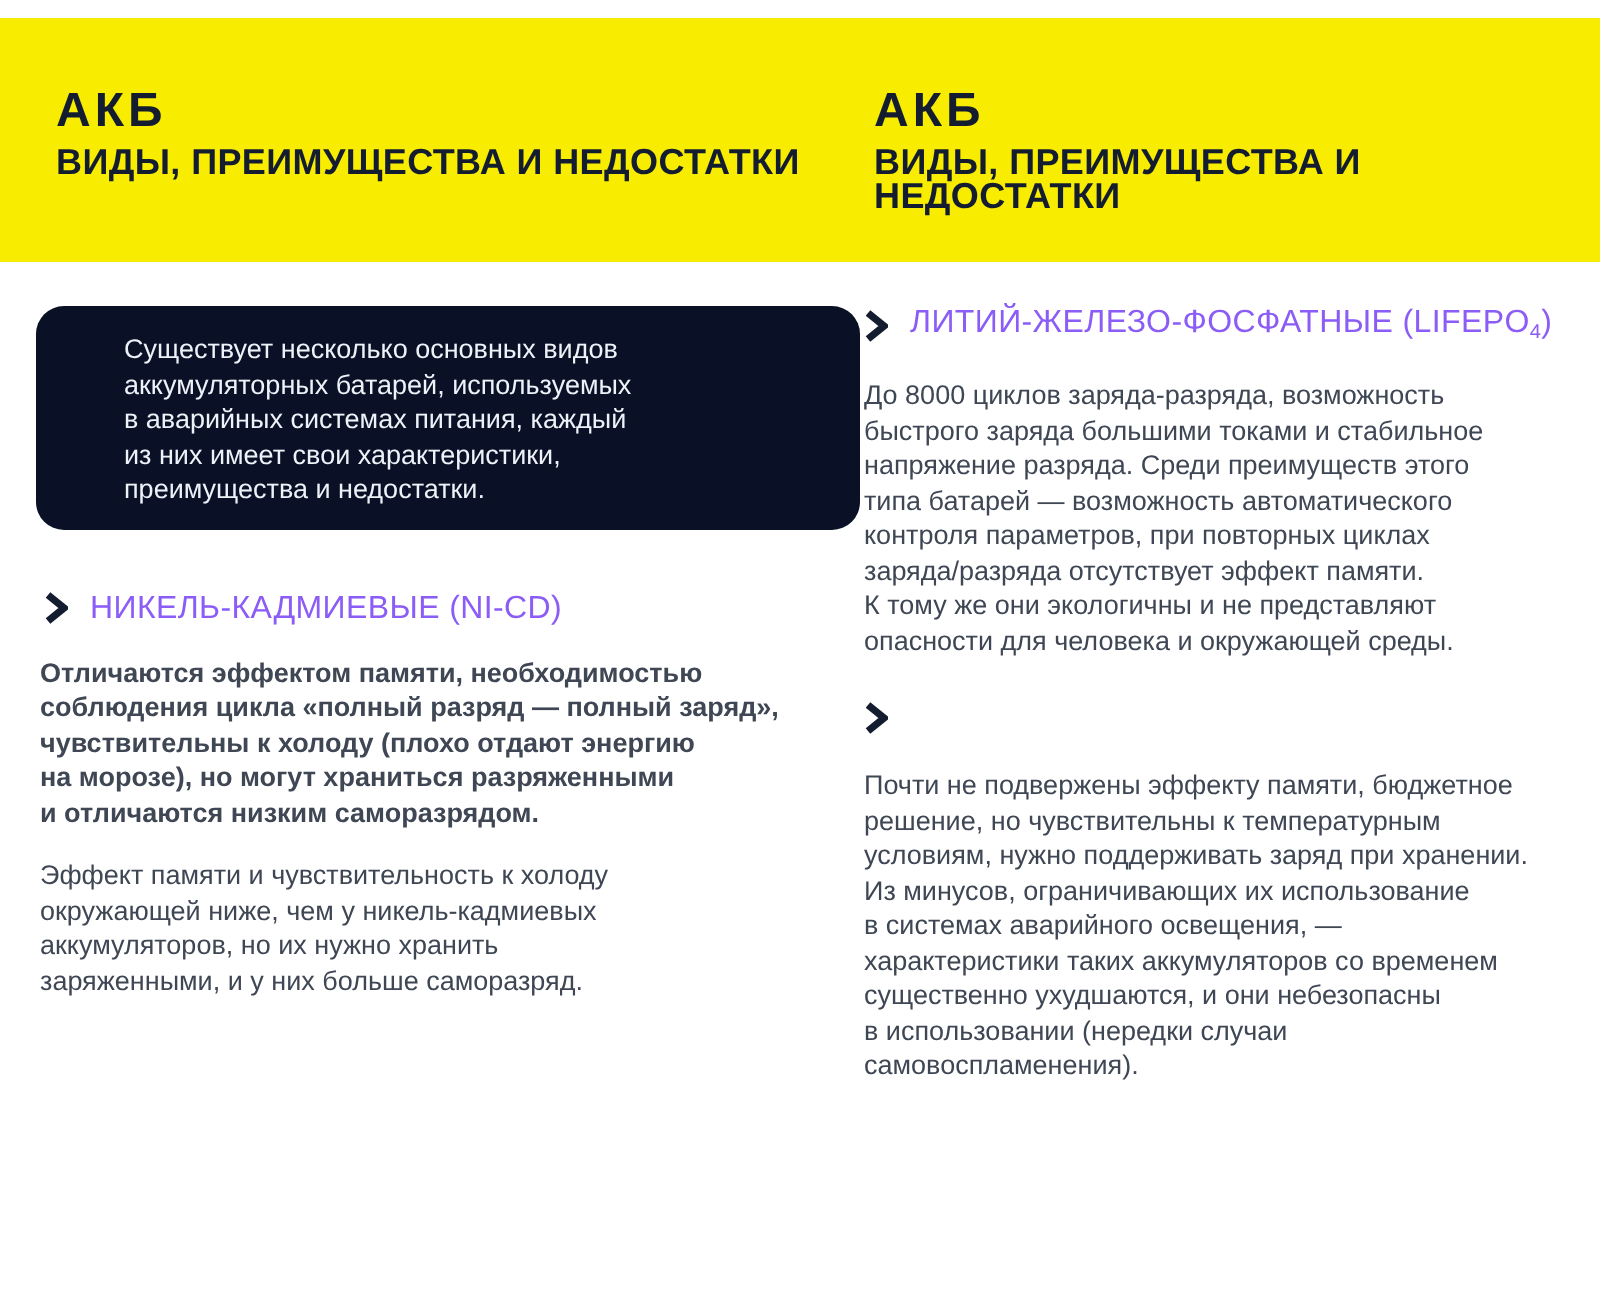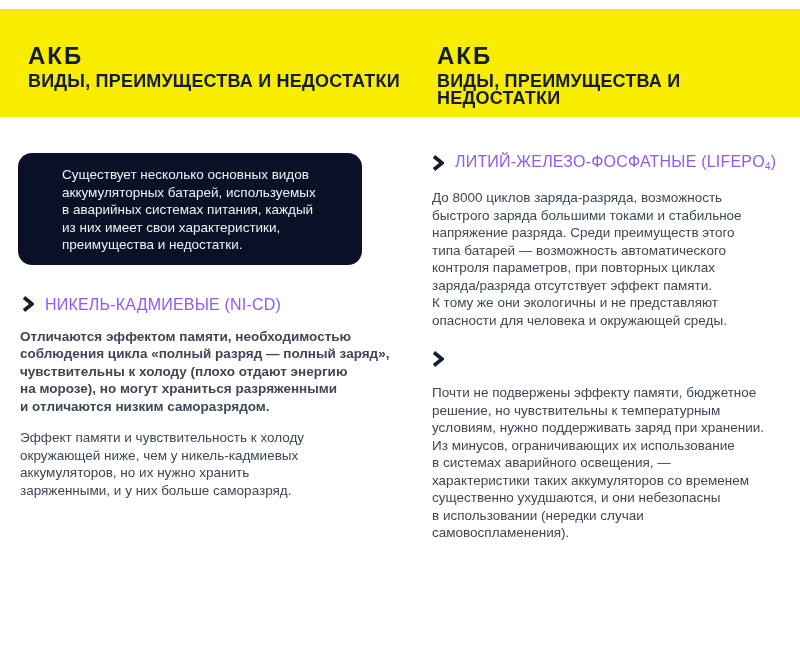--- a/index.html
+++ b/index.html
@@ -9,21 +9,21 @@
     height: 657px;
     background: #ffffff;
     font-family: "Liberation Sans", sans-serif;
     overflow: hidden;
   }
 
   
   .yellow-band {
     position: absolute;
     left: 0; top: 9px;
-    width: 800px; height: 108px;
+    width: 800px; height: 122px;
     background: #F8EC00;
   }
   .header-block { position: absolute; top: 34px; }
   .header-left  { left: 28px; }
   .header-right { left: 437px; }
   .brand-title {
     font-size: 24px;
     line-height: 26px;
     font-weight: 700;
     letter-spacing: 2px;
@@ -39,21 +39,21 @@
   }
 
   
   .col { position: absolute; }
   .col-left  { left: 18px;  top: 153px; width: 384px; }
   .col-right { left: 432px; top: 151px; width: 372px; }
 
   
   .intro-box {
     box-sizing: border-box;
-    width: 344px;
+    width: 412px;
     min-height: 110px;
     background: #0A1126;
     border-radius: 14px;
     padding: 13px 20px 11px 44px;
   }
   .intro-text {
     font-size: 13.5px;
     line-height: 17.5px;
     color: #EDF1F8;
     white-space: pre-line;

